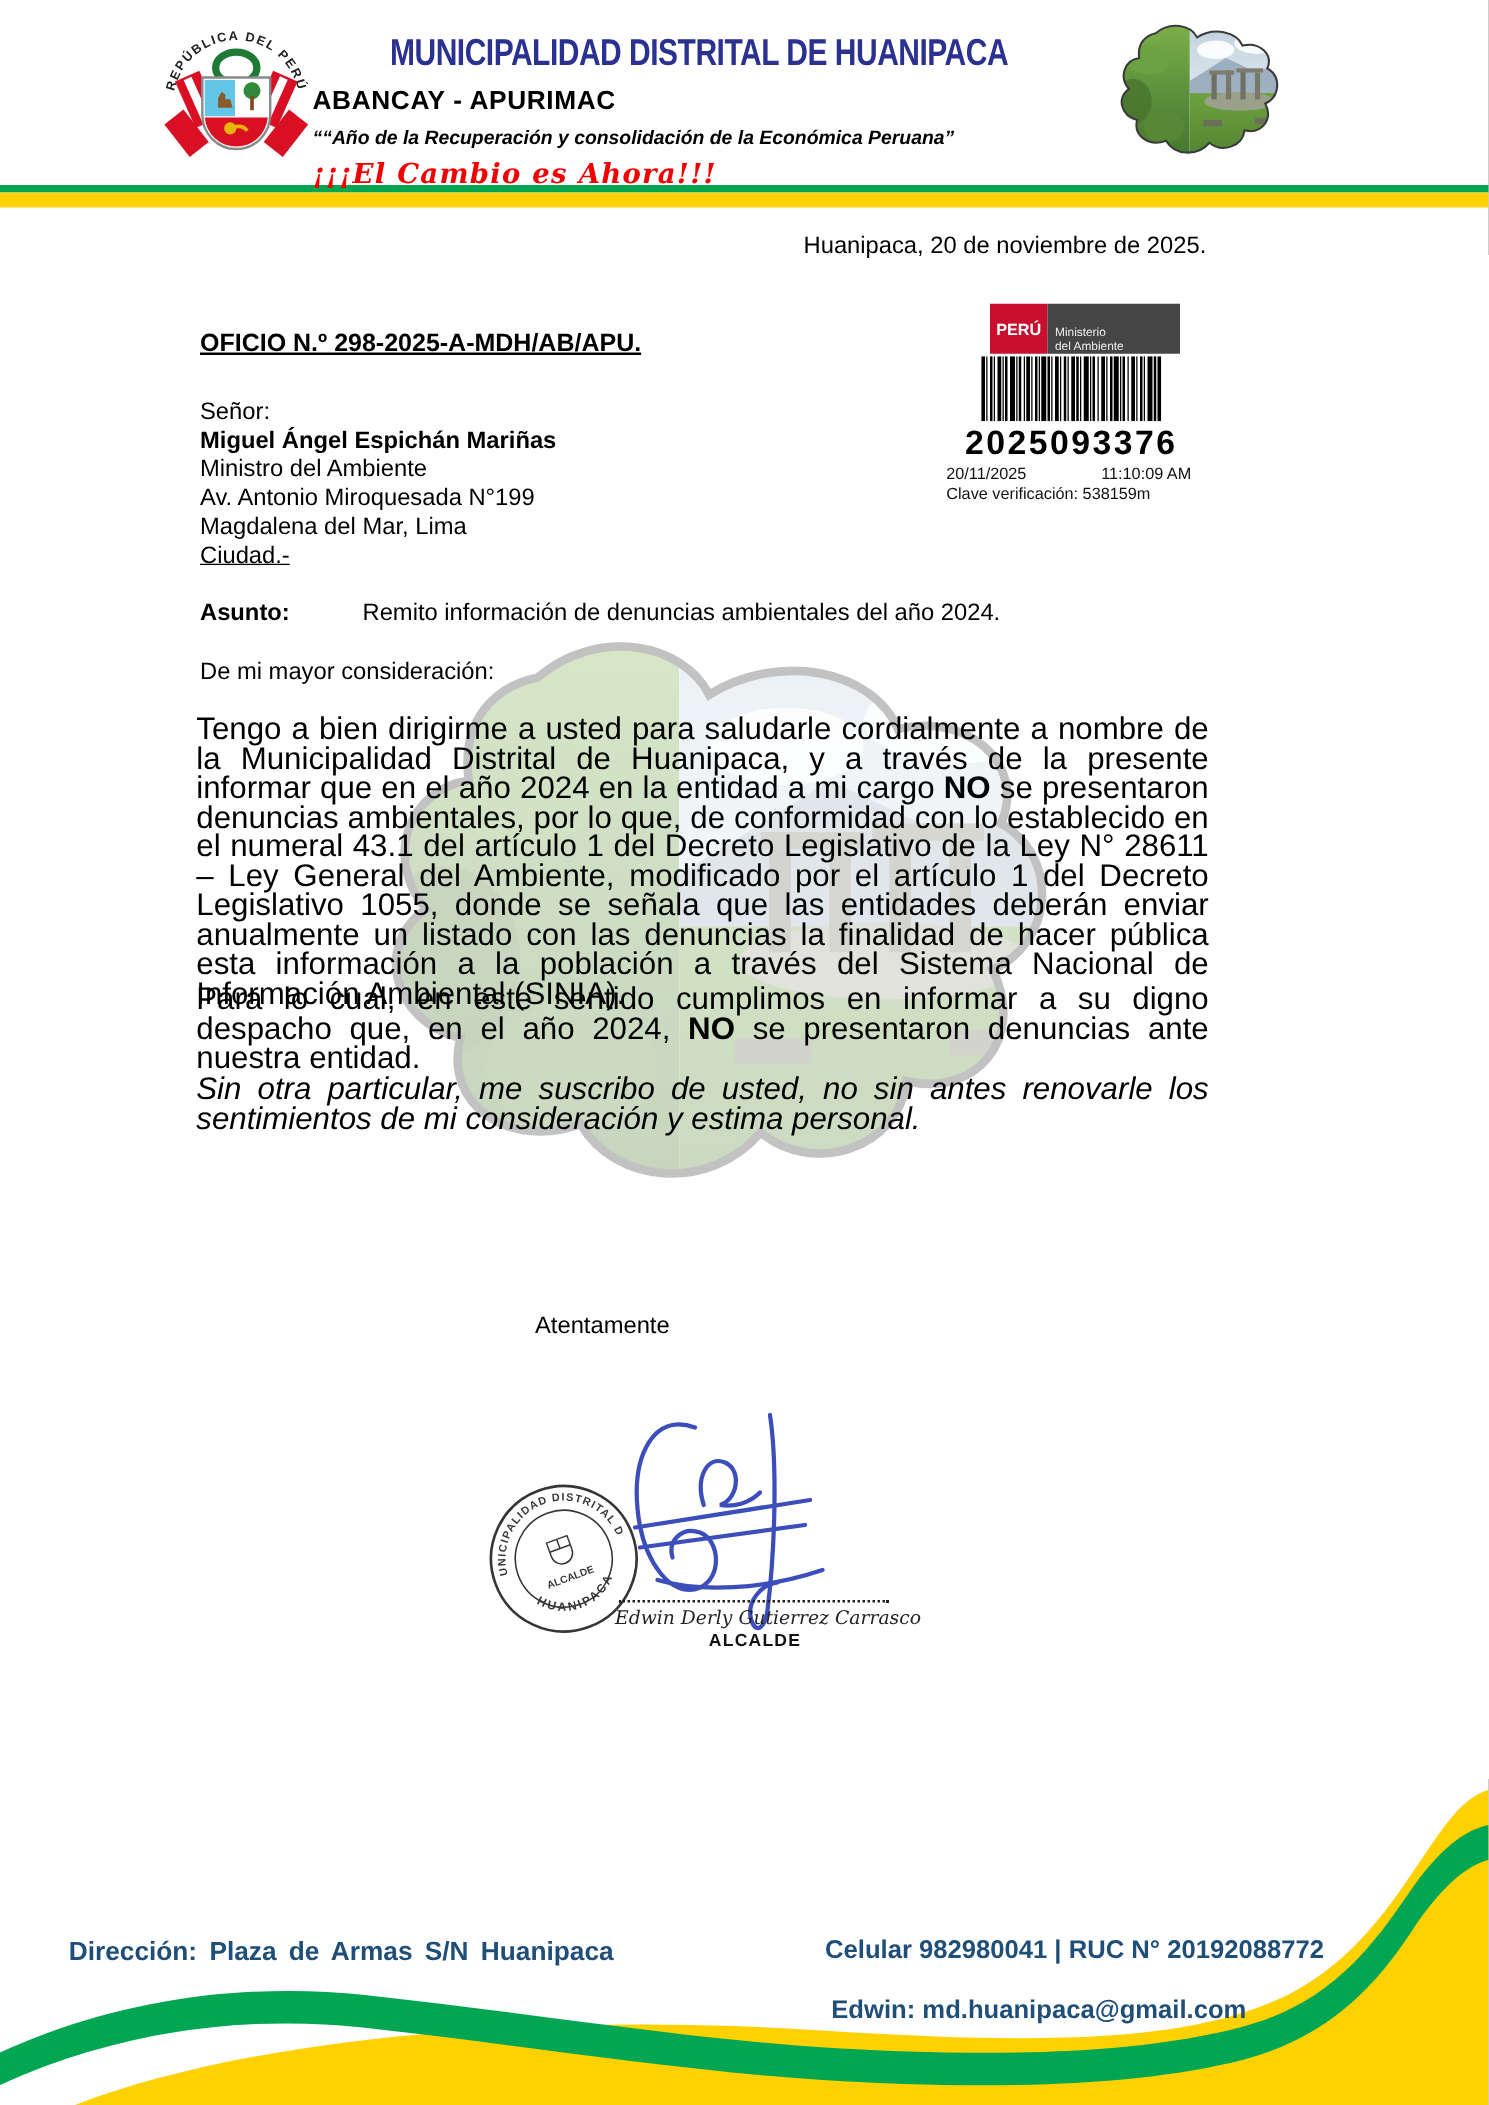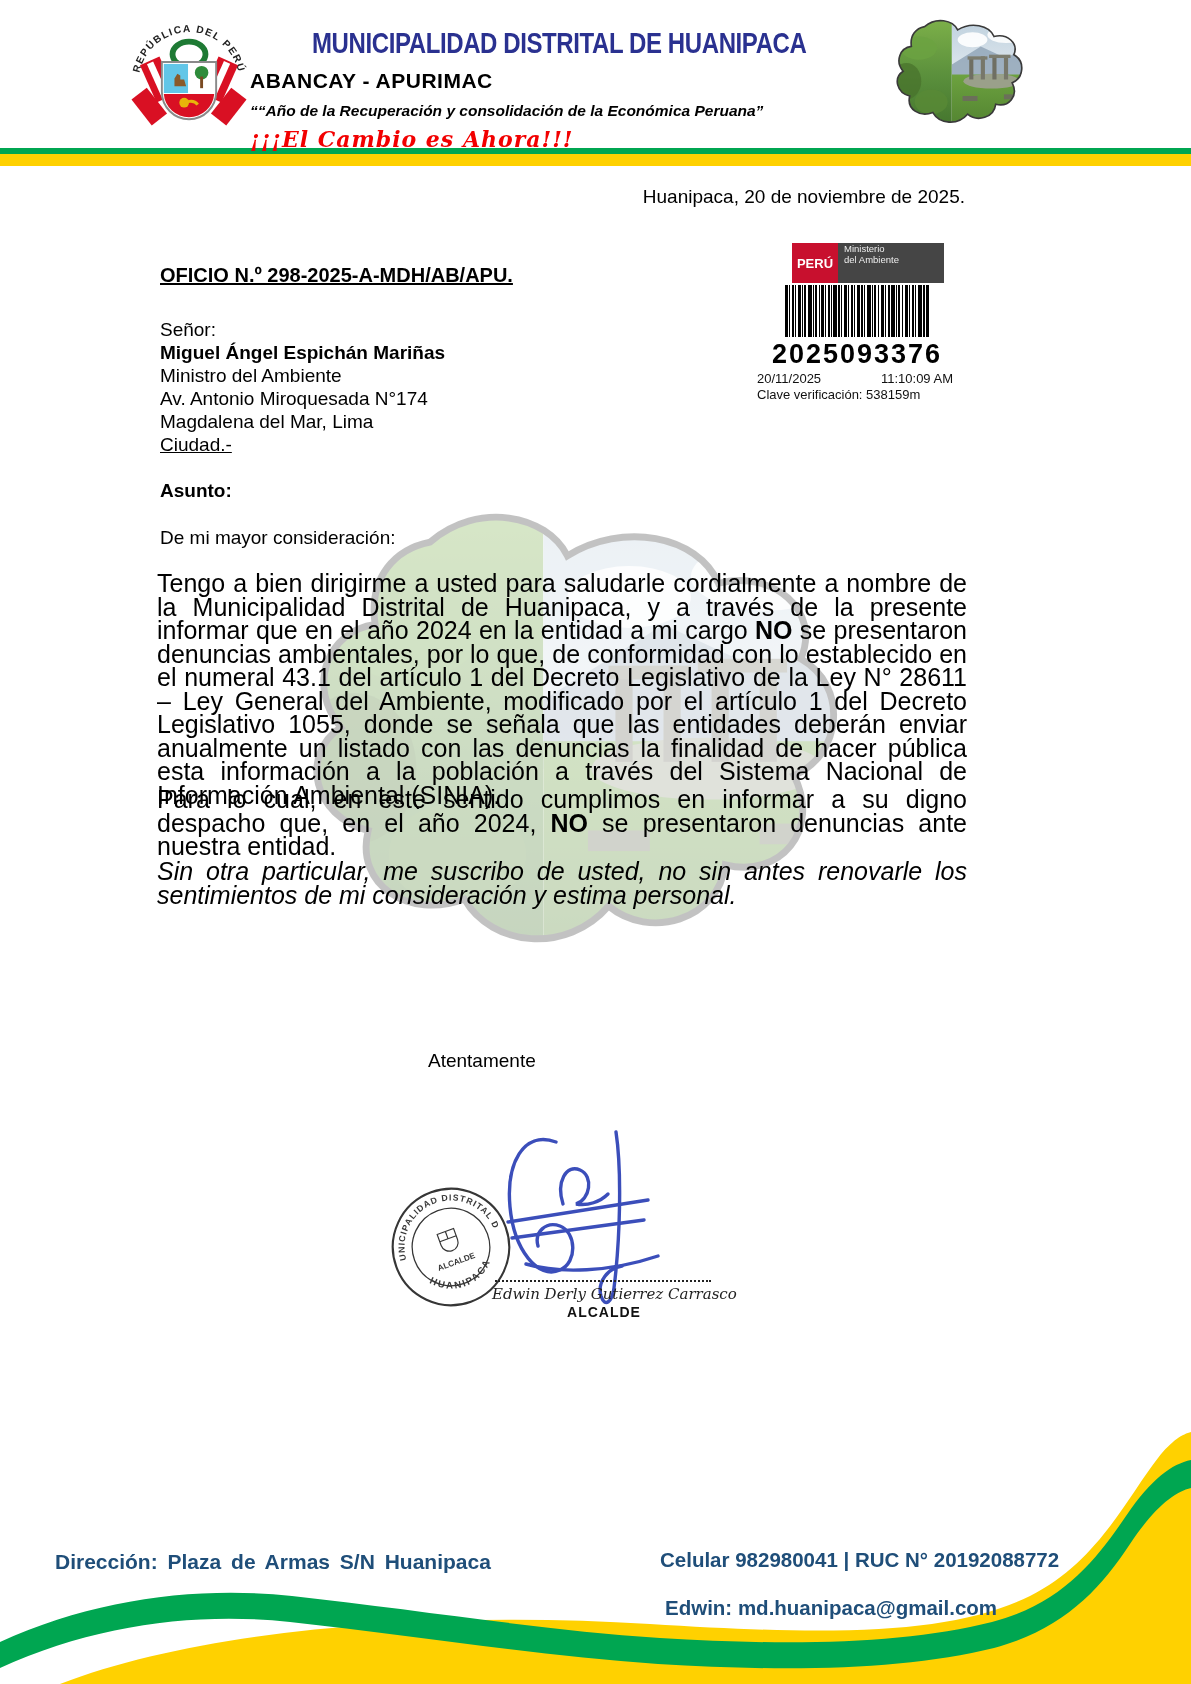--- a/index.html
+++ b/index.html
@@ -45,21 +45,21 @@
   .para{left:157px;width:810px;font-size:25px;line-height:23.5px;text-align:justify;margin:0;}
   .p1{top:572px;}
   .p2{top:788px;}
   .p3{top:860px;font-style:italic;}
   .closing{left:428px;top:1050px;font-size:19px;}
 
   
   .stampbox{left:757px;top:243px;width:200px;}
   .minam{display:flex;width:152px;height:40px;margin-left:35px;}
   .minam .red{width:46px;background:var(--ministry_red);color:#fff;display:flex;align-items:center;justify-content:center;font-weight:bold;font-size:13px;}
-  .minam .gray{flex:1;background:var(--ministry_gray);color:#eee;font-size:9.5px;line-height:11px;display:flex;flex-direction:column;justify-content:flex-start;padding-left:6px;}
+  .minam .gray{flex:1;background:var(--ministry_gray);color:#eee;font-size:9.5px;line-height:11px;display:flex;flex-direction:column;justify-content:flex-end;padding-left:6px;}
   .barcode{margin-left:28px;margin-top:2px;display:block;}
   .regnum{margin-top:2px;text-align:center;font-size:27px;font-weight:bold;letter-spacing:2px;width:200px;}
   .regdt{display:flex;justify-content:space-between;width:196px;font-size:13px;margin-top:1px;color:#111;}
   .regver{font-size:13px;margin-top:1px;color:#111;}
 
   
   .watermark{left:213px;top:494px;width:695px;height:515px;opacity:.30;pointer-events:none;}
   .watermark svg{width:100%;height:100%;}
   .hdr-map{left:869px;top:15px;width:174px;height:124px;}
   .hdr-map svg{width:100%;height:100%;}
@@ -241,27 +241,28 @@
       <span>20/11/2025</span>
       <span>11:10:09 AM</span>
     </div>
     <div class="regver">Clave verificación: 538159m</div>
   </div>
 
   <div class="abs recipient txt">
     <div>Señor:</div>
     <div class="b">Miguel Ángel Espichán Mariñas</div>
     <div>Ministro del Ambiente</div>
-    <div>Av. Antonio Miroquesada N°174</div>
+    <div>Av. Antonio Miroquesada N°199</div>
     <div>Magdalena del Mar, Lima</div>
     <div class="u">Ciudad.-</div>
   </div>
 
   <div class="abs subject txt">
     <span class="lbl">Asunto:</span>
+    <span>Remito información de denuncias ambientales del año 2024.</span>
   </div>
 
   <div class="abs greeting txt">De mi mayor consideración:</div>
 
   <p class="abs para p1 txt"><span>Tengo a bien dirigirme a usted para saludarle cordialmente a nombre de la Municipalidad Distrital de Huanipaca, y a través de la presente informar que en el año 2024 en la entidad a mi cargo </span><b>NO</b><span> se presentaron denuncias ambientales, por lo que, de conformidad con lo establecido en el numeral 43.1 del artículo 1 del Decreto Legislativo de la Ley N° 28611 – Ley General del Ambiente, modificado por el artículo 1 del Decreto Legislativo 1055, donde se señala que las entidades deberán enviar anualmente un listado con las denuncias la finalidad de hacer pública esta información a la población a través del Sistema Nacional de Información Ambiental (SINIA).</span></p>
 
   <p class="abs para p2 txt"><span>Para lo cual, en este sentido cumplimos en informar a su digno despacho que, en el año 2024, </span><b>NO</b><span> se presentaron denuncias ante nuestra entidad.</span></p>
 
   <p class="abs para p3 txt">Sin otra particular, me suscribo de usted, no sin antes renovarle los sentimientos de mi consideración y estima personal.</p>
 

